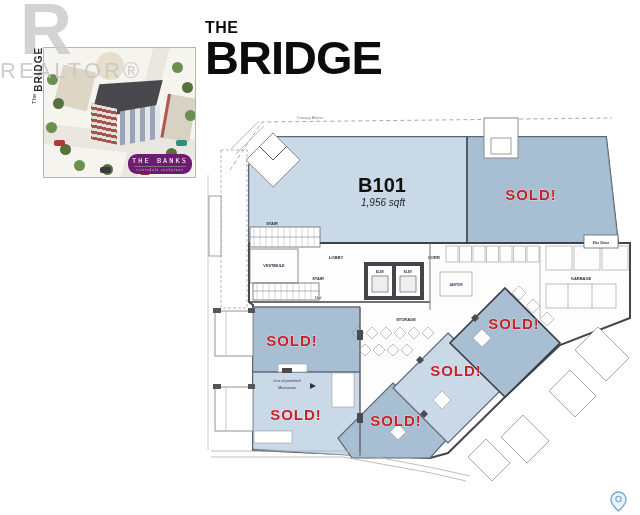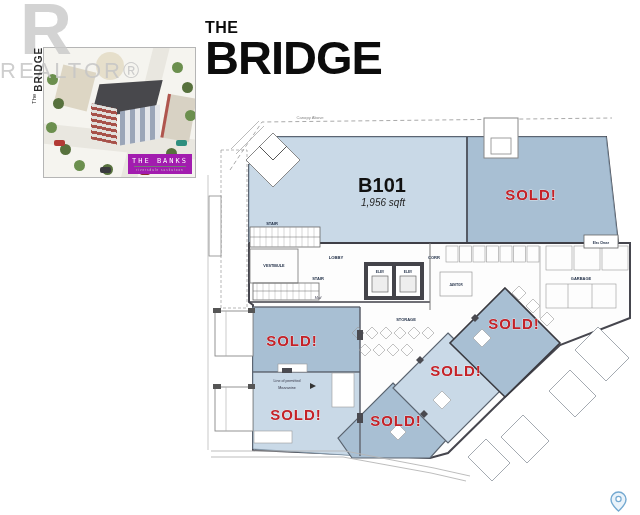--- a/index.html
+++ b/index.html
@@ -29,22 +29,22 @@
   .tower{left:52px;top:4px;width:28px;height:28px;background:#e6dfcb;border-radius:50%;}
   .bldg-e{left:120px;top:48px;width:26px;height:44px;background:#d8d2c4;border-left:3px solid #b0564e;transform:rotate(10deg);}
   .roof{left:52px;top:34px;width:62px;height:32px;background:#48484c;transform:skewX(-18deg) rotate(-4deg);}
   .fac-l{left:47px;top:58px;width:26px;height:36px;transform:skewY(12deg);
          background:repeating-linear-gradient(0deg,#a8524a 0 3px,#e2e0dc 3px 6px);}
   .fac-r{left:76px;top:60px;width:40px;height:34px;transform:skewY(-10deg);
          background:repeating-linear-gradient(90deg,#9aa5b8 0 5px,#e4e6ea 5px 10px);}
   .tree{width:11px;height:11px;border-radius:50%;background:#6b8f4e;}
   .tree.d{background:#57713d;}
   .car{height:6px;border-radius:2px;}
-  .badge{right:3px;bottom:3px;width:64px;height:20px;background:#a21caf;color:#fff;
-         text-align:center;z-index:2;}
+  .badge{right:3px;bottom:3px;width:64px;height:20px;background:#701a75;color:#fff;
+         text-align:center;z-index:2;border-radius:9px;}
   .badge .bt{font-family:"DejaVu Sans Mono",monospace;font-size:7px;letter-spacing:2px;
              margin-top:3px;}
   .badge .bs{font-size:3px;color:#c9c9c9;letter-spacing:1px;border-top:1px solid #777;
              margin:1px 6px 0 6px;padding-top:1px;}
 
   
   .title{left:205px;top:20px;color:#0c0c0c;z-index:4;}
   .title .t1{font-size:16px;font-weight:bold;letter-spacing:.5px;line-height:1;}
   .title .t2{font-size:47px;font-weight:800;letter-spacing:-1px;line-height:.92;}
 

